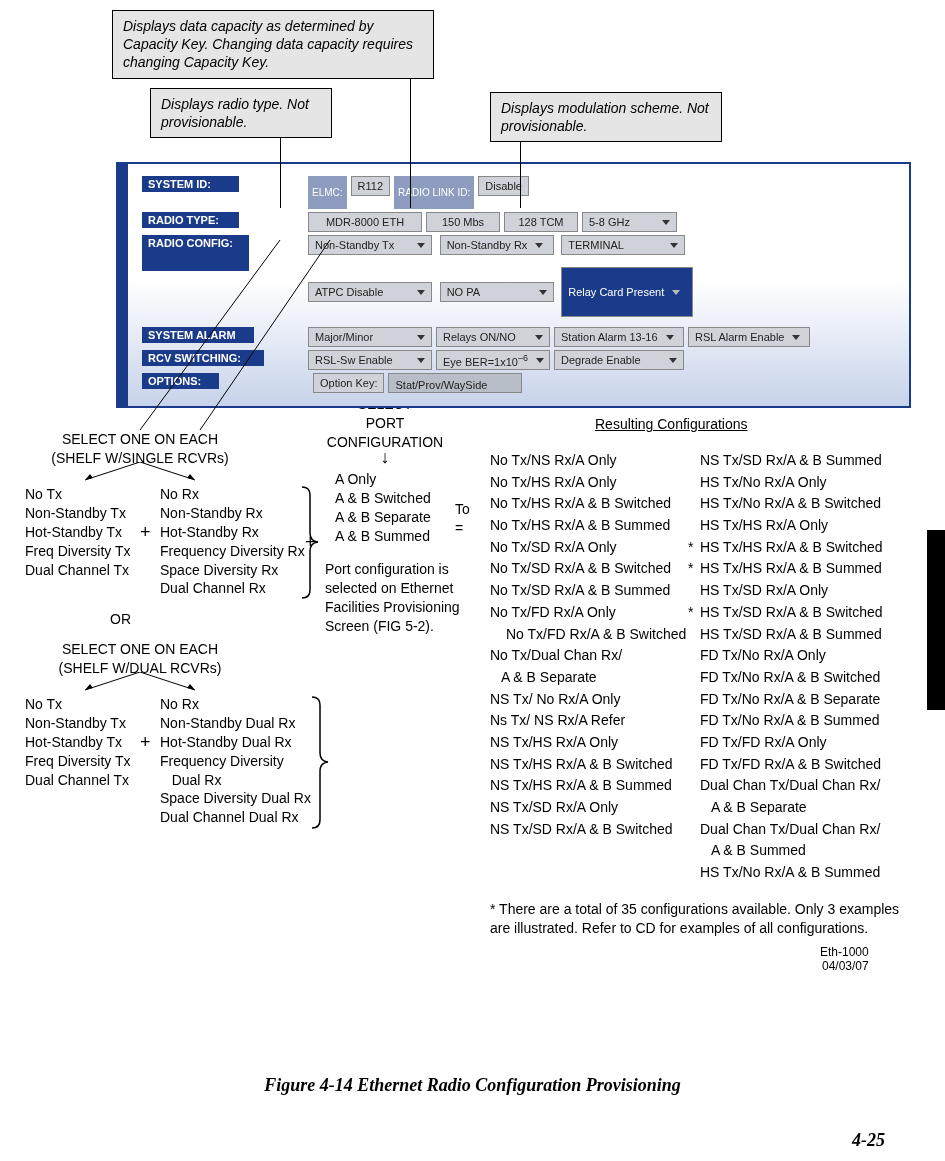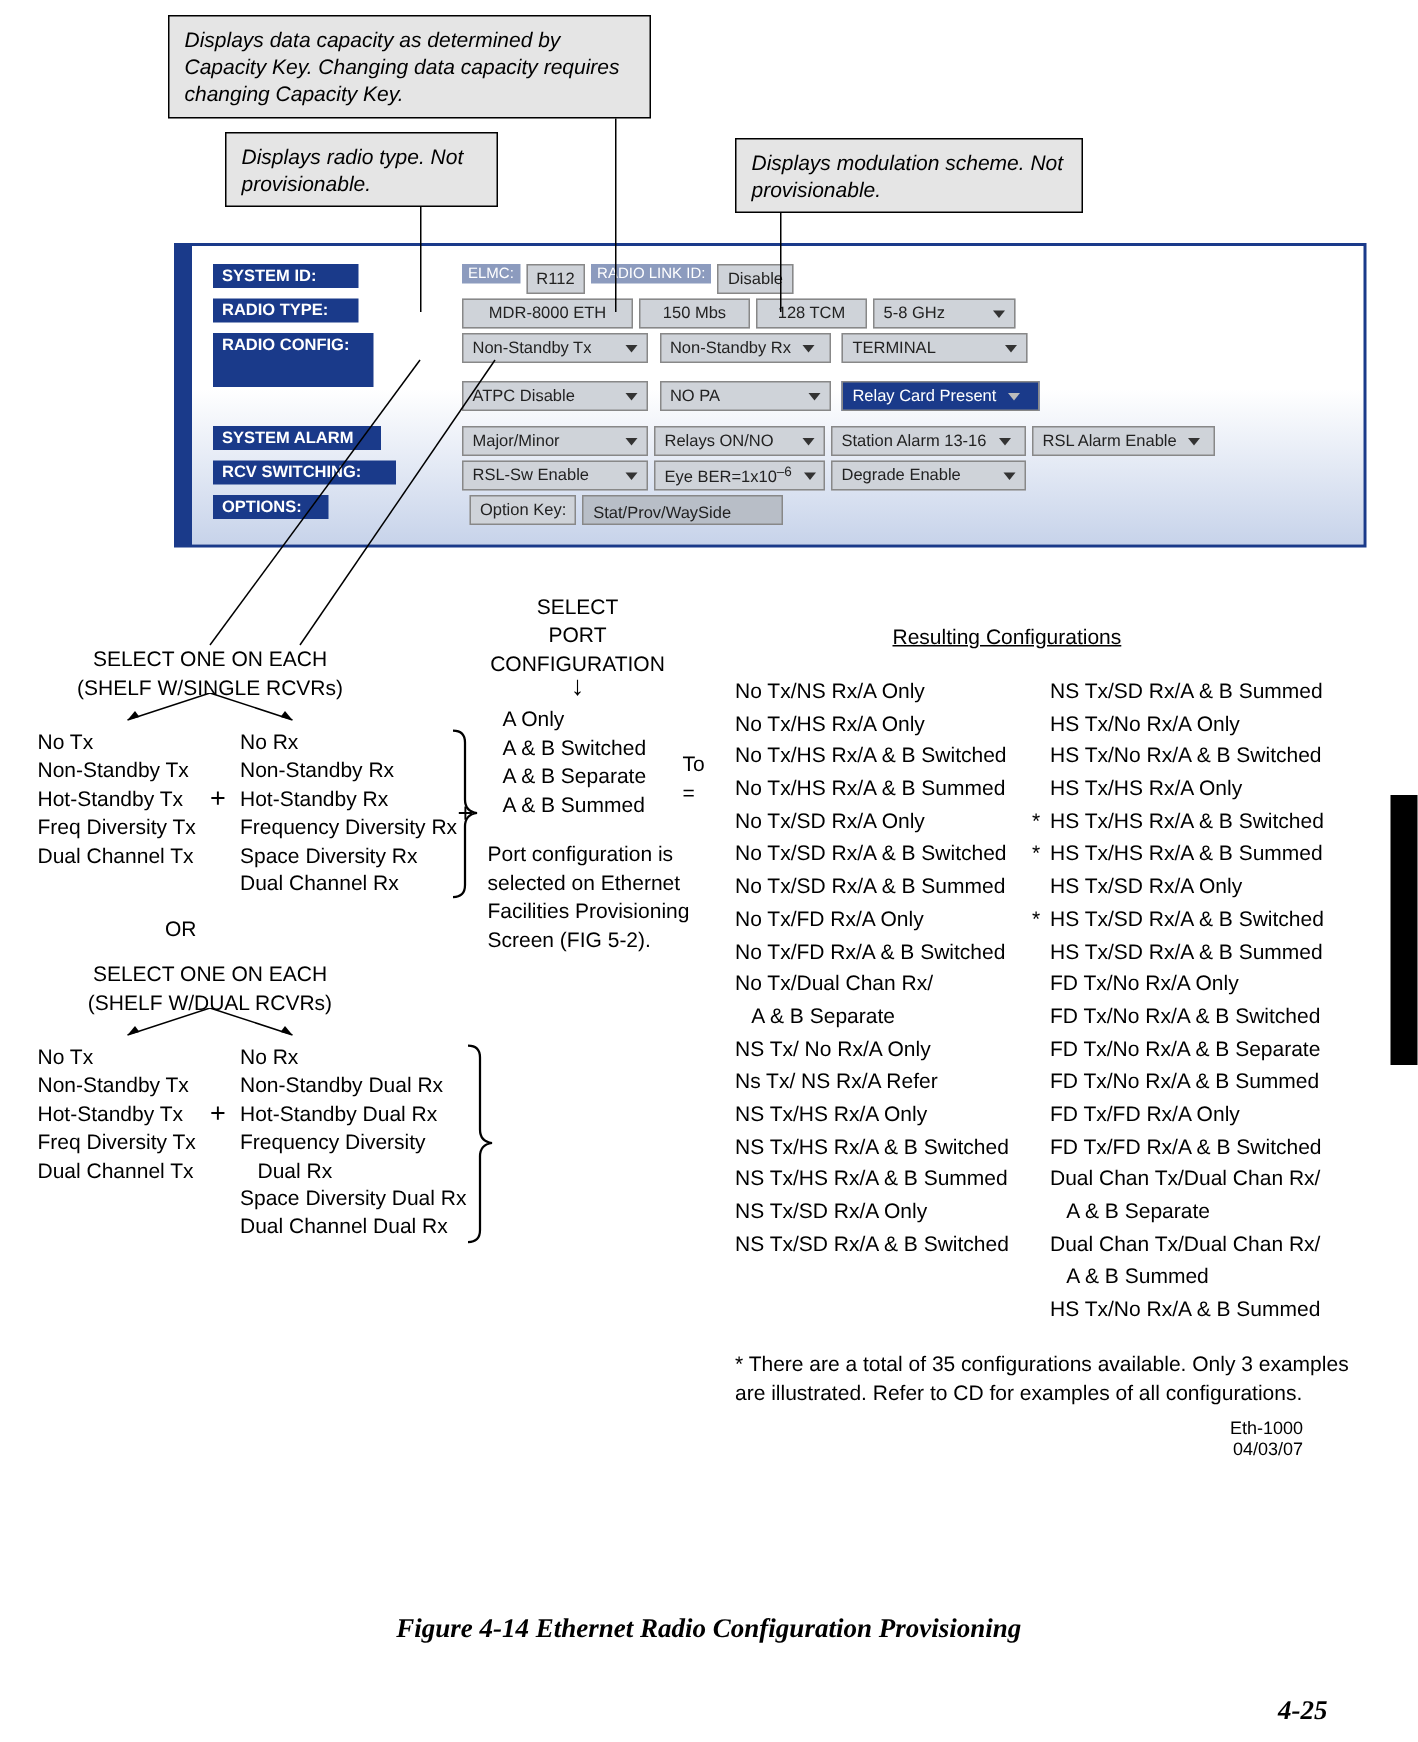--- a/index.html
+++ b/index.html
@@ -58,21 +58,21 @@
     font-size:11px;
     font-weight:bold;
     padding:2px 6px;
     display:inline-block;
     white-space: nowrap;
   }
   .thin-pill {
     background:#8c9bbe;
     color:#fff;
     font-size:10px;
-    padding:1px 4px;
+    padding:11px 4px;
     display:inline-block;
     margin-left:4px;
     white-space: nowrap;
   }
   .gray-btn {
     background:#cfd3d9;
     color:#222;
     font-size:11px;
     padding:1px 6px;
     border:1px solid #888;
@@ -80,21 +80,21 @@
     align-items:center;
     gap:4px;
     white-space: nowrap;
     margin-left:4px;
     height: 16px;
   }
   .blue-btn {
     background:#1a3a8a;
     color:#fff;
     font-size:11px;
-    padding:1px 6px;
+    padding:16px 6px;
     border:1px solid #888;
     display:inline-flex;
     align-items:center;
     gap:4px;
     white-space: nowrap;
     margin-left:4px;
     height:16px;
   }
   .dd-arrow {
     display:inline-block;
@@ -349,21 +349,21 @@
 
 <div class="configtxt" style="left:490px; top:450px; line-height:1.55;" id="results-col1">
     <div style="white-space: pre;">No Tx/NS Rx/A Only</div>
     <div style="white-space: pre;">No Tx/HS Rx/A Only</div>
     <div style="white-space: pre;">No Tx/HS Rx/A &amp; B Switched</div>
     <div style="white-space: pre;">No Tx/HS Rx/A &amp; B Summed</div>
     <div style="white-space: pre;">No Tx/SD Rx/A Only</div>
     <div style="white-space: pre;">No Tx/SD Rx/A &amp; B Switched</div>
     <div style="white-space: pre;">No Tx/SD Rx/A &amp; B Summed</div>
     <div style="white-space: pre;">No Tx/FD Rx/A Only</div>
-    <div style="white-space: pre;">No Tx/FD Rx/A &amp; B Switched</div>
+    <div style="white-space: pre; margin-left: 16px;">No Tx/FD Rx/A &amp; B Switched</div>
     <div style="white-space: pre;">No Tx/Dual Chan Rx/</div>
     <div style="white-space: pre;">   A &amp; B Separate</div>
     <div style="white-space: pre;">NS Tx/ No Rx/A Only</div>
     <div style="white-space: pre;">Ns Tx/ NS Rx/A Refer</div>
     <div style="white-space: pre;">NS Tx/HS Rx/A Only</div>
     <div style="white-space: pre;">NS Tx/HS Rx/A &amp; B Switched</div>
     <div style="white-space: pre;">NS Tx/HS Rx/A &amp; B Summed</div>
     <div style="white-space: pre;">NS Tx/SD Rx/A Only</div>
     <div style="white-space: pre;">NS Tx/SD Rx/A &amp; B Switched</div>
   </div>

